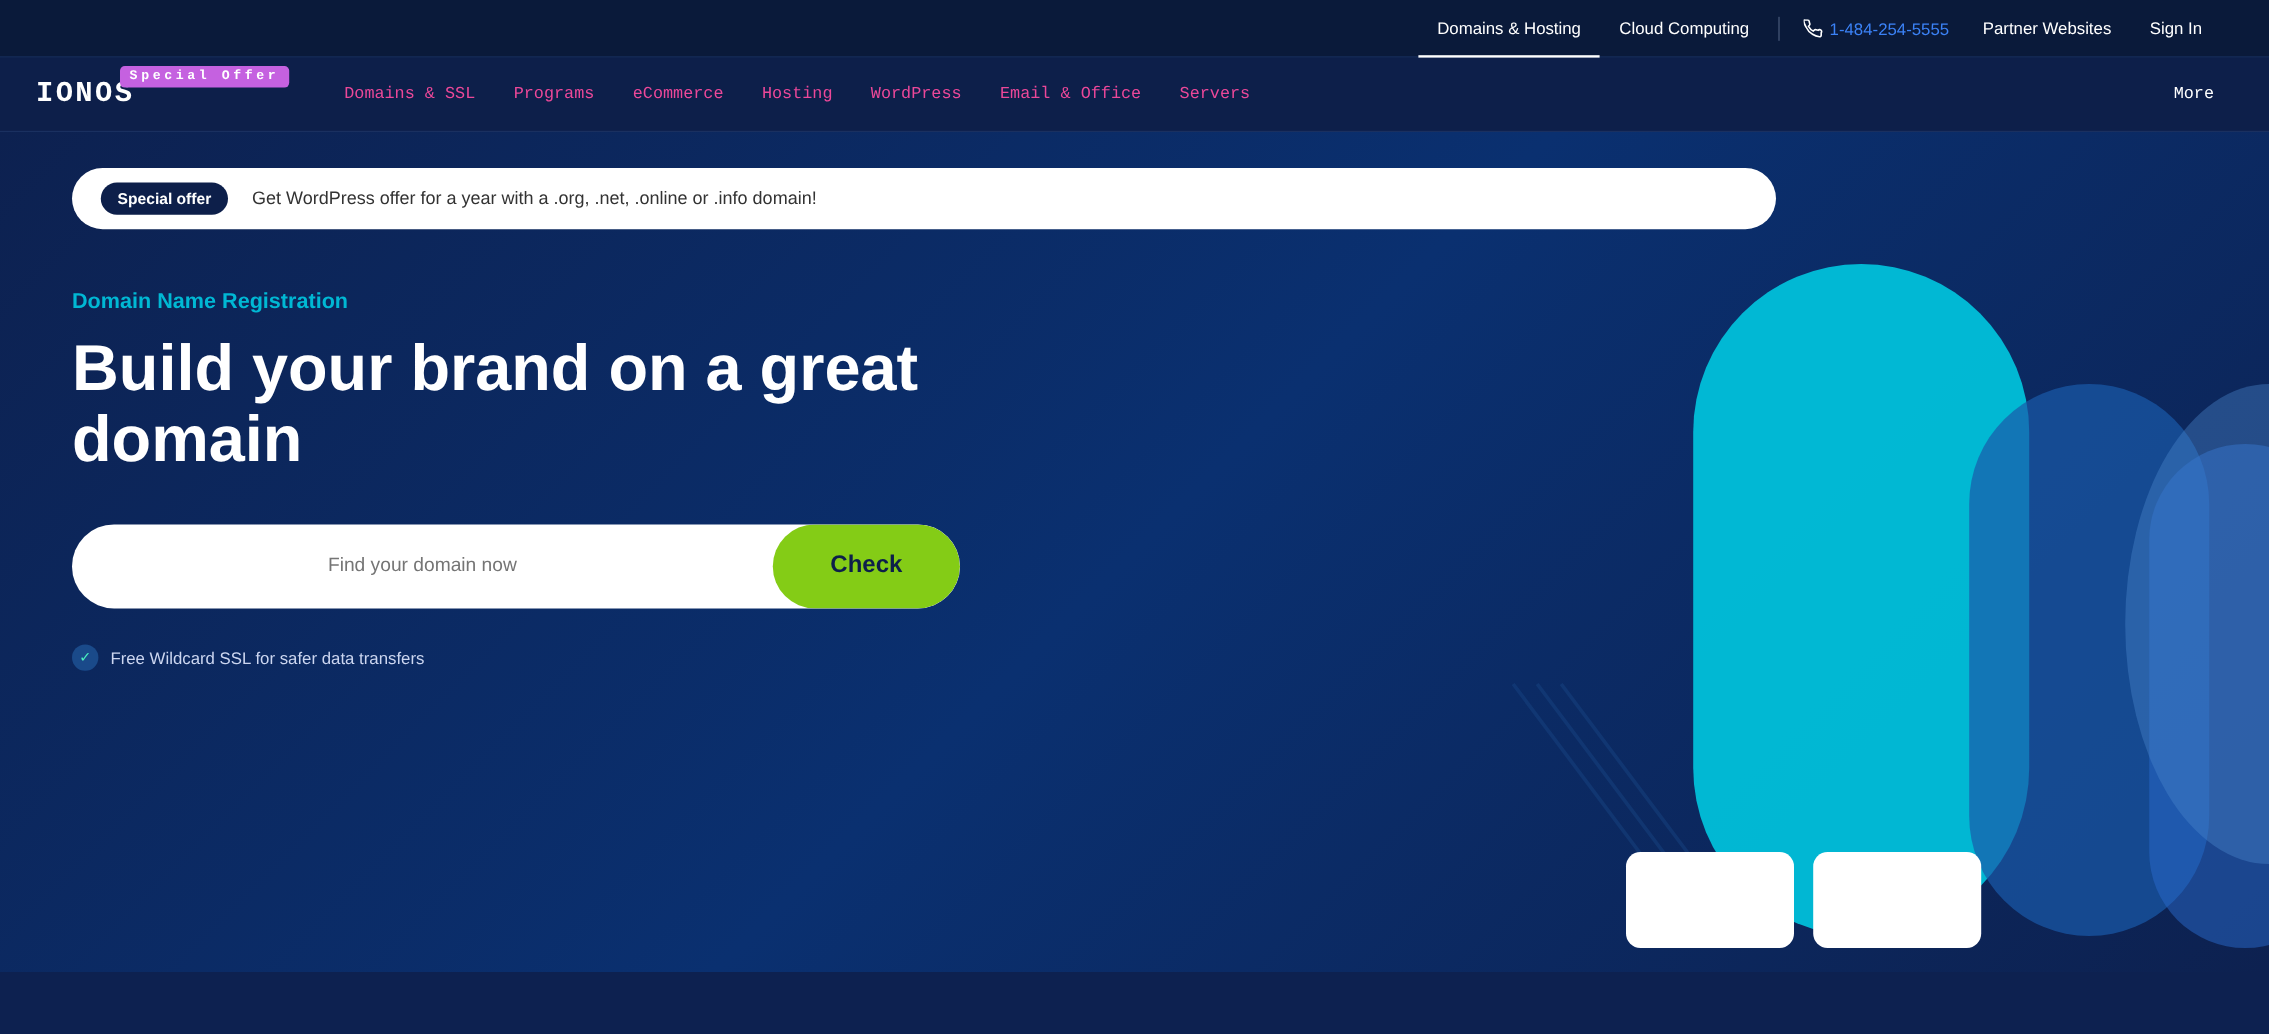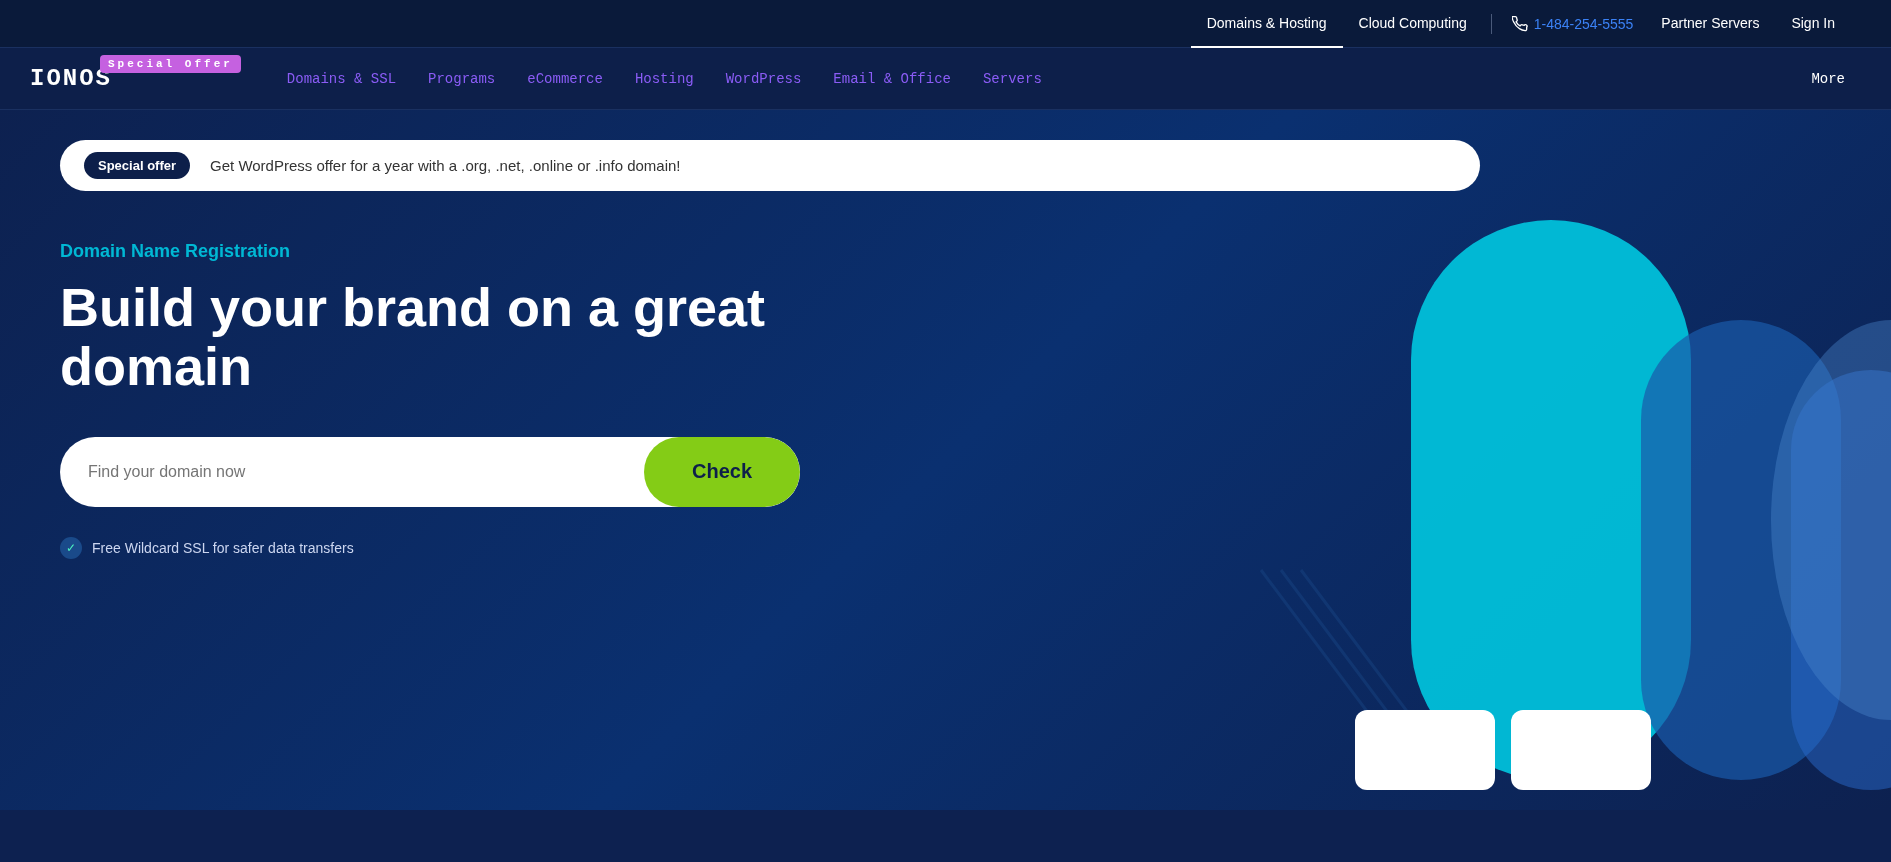--- a/index.html
+++ b/index.html
@@ -89,21 +89,21 @@
       margin-left: -20px;
       margin-top: -30px;
     }
     .nav-items {
       display: flex;
       align-items: center;
       gap: 0;
       flex: 1;
     }
     .nav-item {
-      color: #8b5cf6;
+      color: #ec4899;
       font-size: 14px;
       padding: 0 16px;
       height: 62px;
       display: flex;
       align-items: center;
       cursor: pointer;
       white-space: nowrap;
     }
     .nav-item.more {
       margin-left: auto;
@@ -175,20 +175,21 @@
     }
     .search-input {
       flex: 1;
       border: none;
       outline: none;
       font-size: 16px;
       color: #999;
       padding: 0 28px;
       background: transparent;
       height: 100%;
+      text-align: center;
     }
     .search-button {
       background: #84cc16;
       color: #0d1f4a;
       font-size: 20px;
       font-weight: 800;
       border: none;
       border-radius: 50px;
       padding: 0 48px;
       height: 70px;
@@ -248,21 +249,21 @@
   <div class="top-bar-links">
     <a class="top-bar-link active">Domains &amp; Hosting</a>
     <a class="top-bar-link">Cloud Computing</a>
     <div class="top-bar-divider"></div>
     <div class="top-bar-phone">
       <svg class="phone-icon" viewBox="0 0 24 24" fill="none" stroke="#ffffff" stroke-width="2">
         <path d="M22 16.92v3a2 2 0 01-2.18 2 19.79 19.79 0 01-8.63-3.07A19.5 19.5 0 013.07 9.81a19.79 19.79 0 01-3.07-8.66A2 2 0 012 1h3a2 2 0 012 1.72 12.84 12.84 0 00.7 2.81 2 2 0 01-.45 2.11L6.09 8.91a16 16 0 006 6l1.27-1.27a2 2 0 012.11-.45 12.84 12.84 0 002.81.7A2 2 0 0122 16.92z"></path>
       </svg>
       <span>1-484-254-5555</span>
     </div>
-    <a class="top-bar-link">Partner Servers</a>
+    <a class="top-bar-link">Partner Websites</a>
     <a class="top-bar-link">Sign In</a>
   </div>
 </div>
 
 <div class="main-nav">
   <div class="logo">
     <span class="logo-text">IONOS</span>
     <span class="special-offer-badge">Special Offer</span>
   </div>
   <div class="nav-items">

